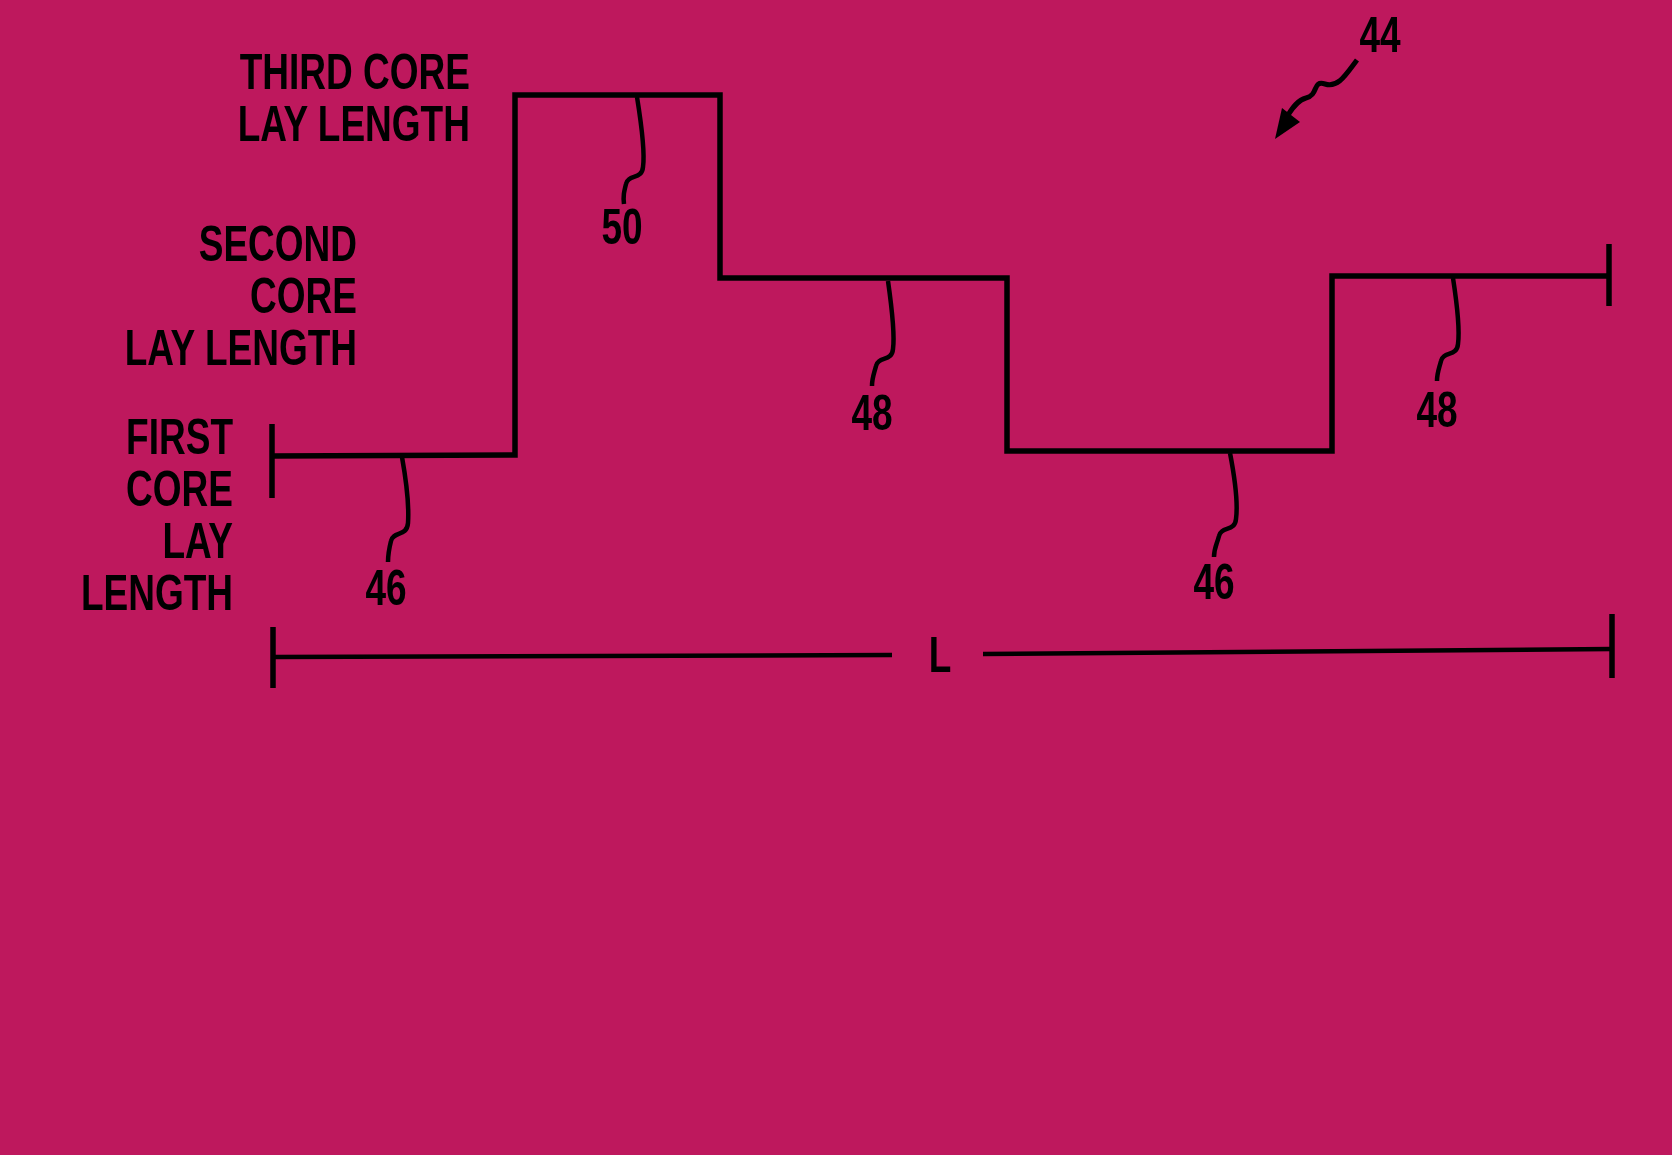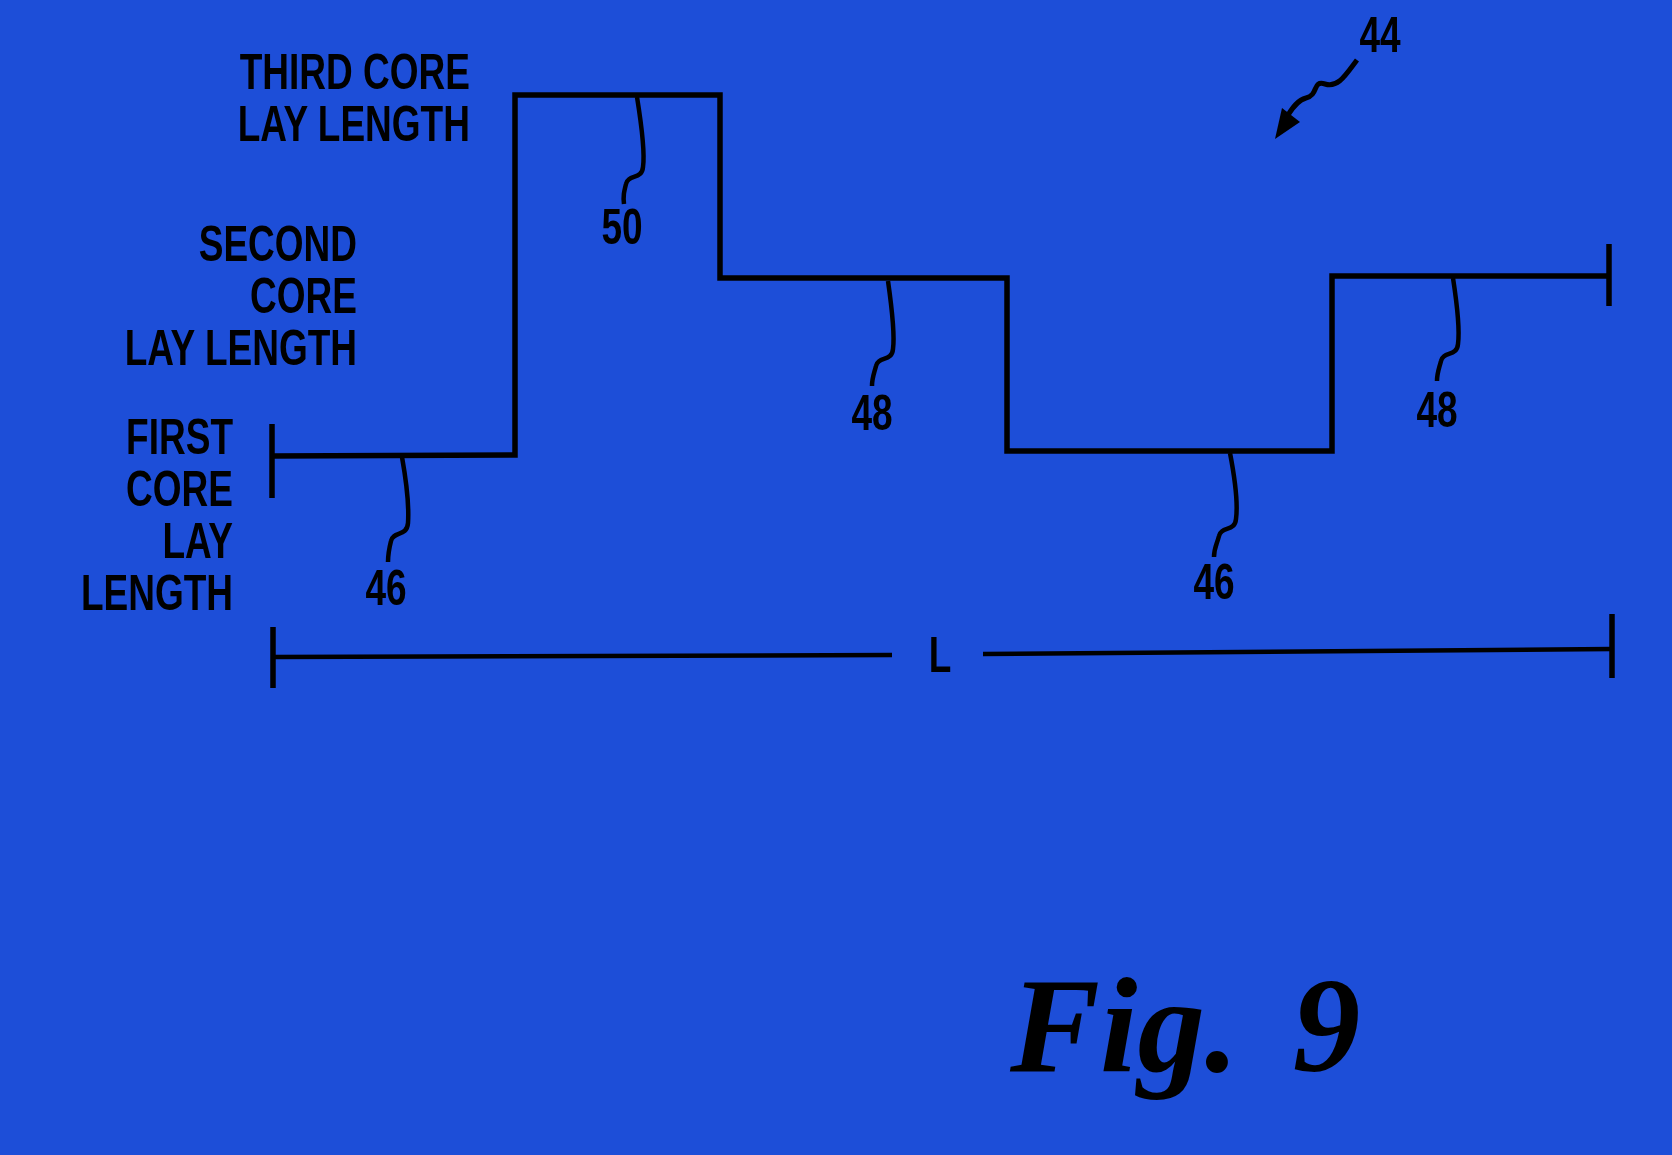--- a/index.html
+++ b/index.html
@@ -1,20 +1,20 @@
 <!DOCTYPE html>
 <html><head>
 <meta charset="utf-8">
 <style>
   html, body { margin: 0; padding: 0; background: #ffffff; }
   .page {
     position: relative;
     width: 1672px;
     height: 1155px;
-    background: #1d4ed8;
+    background: #be185d;
     color: #000000;
     font-family: "Liberation Sans", sans-serif;
     overflow: hidden;
   }
   .line-art {
     position: absolute;
     left: 0; top: 0;
     width: 1672px; height: 1155px;
   }
   .line-art path, .line-art line { stroke: #000000; fill: none; }
@@ -87,15 +87,14 @@
 
   <div class="ref-num" style="left:1340px; top:10px;">44</div>
   <div class="ref-num" style="left:582px; top:202px;">50</div>
   <div class="ref-num" style="left:832px; top:388px;">48</div>
   <div class="ref-num" style="left:1397px; top:385px;">48</div>
   <div class="ref-num" style="left:346px; top:563px;">46</div>
   <div class="ref-num" style="left:1174px; top:557px;">46</div>
 
   <div class="ref-num" style="left:900px; top:630px;">L</div>
 
-  <div class="fig-caption">Fig. 9</div>
 
 </div>
 
 </body></html>

